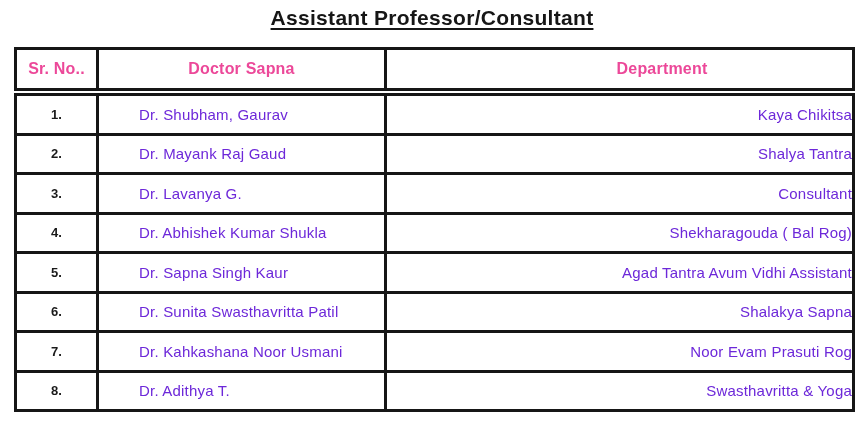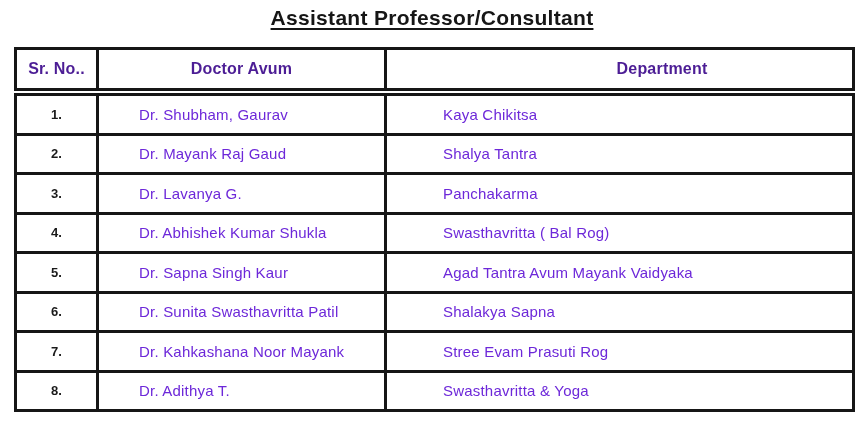--- a/index.html
+++ b/index.html
@@ -38,21 +38,21 @@
     width: 838px;
     border-collapse: collapse;
     table-layout: fixed;
   }
   col.c-sr   { width: 82px;  }
   col.c-name { width: 288px; }
   col.c-dept { width: 468px; }
   .doctors th, .doctors td {
     border: 3px solid #161616;
     padding: 0;
-    color: #4c1d95;
+    color: #ec4899;
     vertical-align: middle;
     overflow: hidden;
     white-space: nowrap;
   }
   .doctors thead th {
     height: 38px;
     font-size: 16px;
     font-weight: 700;
     text-align: center;
     letter-spacing: 0.2px;
@@ -72,79 +72,80 @@
     text-align: center;
     font-weight: 700;
     font-size: 13px;
     color: #1a1a1a;
   }
   .doctors td.name {
     padding-left: 40px;
   }
   .doctors td.dept {
     padding-left: 56px;
+    text-align: right;
   }
 </style>
 </head>
 <body>
 
 <div class="page">
 
   <div class="page-title">
     <span>Assistant Professor/Consultant</span>
   </div>
 
   <table class="doctors">
     <colgroup>
       <col class="c-sr">
         <col class="c-name">
         <col class="c-dept">
     </colgroup>
     <thead>
       <tr>
         <th>Sr. No..</th>
-        <th>Doctor Avum</th>
+        <th>Doctor Sapna</th>
         <th class="h-dept">Department</th>
       </tr>
     </thead>
     <tbody>
       <tr>
         <td class="sr">1.</td>
         <td class="name">Dr. Shubham, Gaurav</td>
         <td class="dept">Kaya Chikitsa</td>
       </tr>
       <tr>
         <td class="sr">2.</td>
         <td class="name">Dr. Mayank Raj Gaud</td>
         <td class="dept">Shalya Tantra</td>
       </tr>
       <tr>
         <td class="sr">3.</td>
         <td class="name">Dr. Lavanya G.</td>
-        <td class="dept">Panchakarma</td>
+        <td class="dept">Consultant</td>
       </tr>
       <tr>
         <td class="sr">4.</td>
         <td class="name">Dr. Abhishek Kumar Shukla</td>
-        <td class="dept">Swasthavritta ( Bal Rog)</td>
+        <td class="dept">Shekharagouda ( Bal Rog)</td>
       </tr>
       <tr>
         <td class="sr">5.</td>
         <td class="name">Dr. Sapna Singh Kaur</td>
-        <td class="dept">Agad Tantra Avum Mayank Vaidyaka</td>
+        <td class="dept">Agad Tantra Avum Vidhi Assistant</td>
       </tr>
       <tr>
         <td class="sr">6.</td>
         <td class="name">Dr. Sunita Swasthavritta Patil</td>
         <td class="dept">Shalakya Sapna</td>
       </tr>
       <tr>
         <td class="sr">7.</td>
-        <td class="name">Dr. Kahkashana Noor Mayank</td>
-        <td class="dept">Stree Evam Prasuti Rog</td>
+        <td class="name">Dr. Kahkashana Noor Usmani</td>
+        <td class="dept">Noor Evam Prasuti Rog</td>
       </tr>
       <tr>
         <td class="sr">8.</td>
         <td class="name">Dr. Adithya T.</td>
         <td class="dept">Swasthavritta &amp; Yoga</td>
       </tr>
     </tbody>
   </table>
 
 </div>

